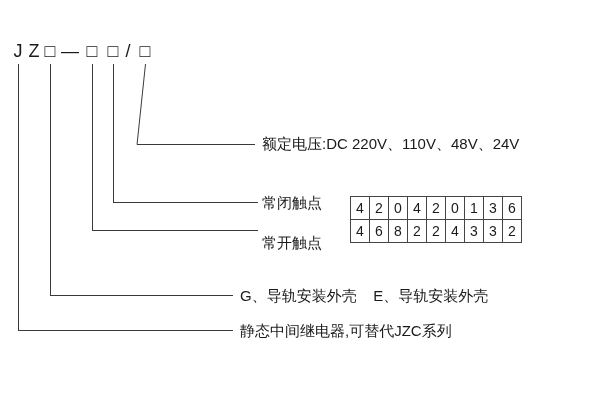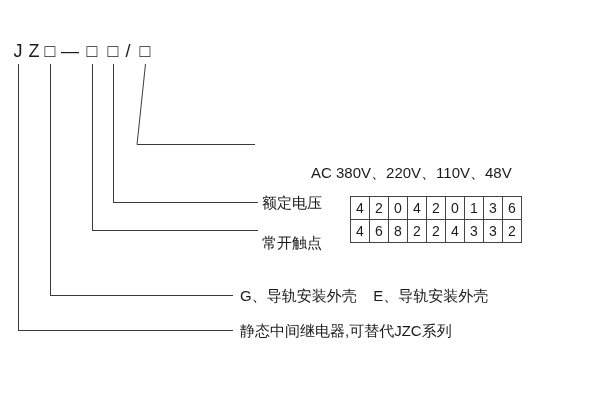--- a/index.html
+++ b/index.html
@@ -76,22 +76,22 @@
   <div class="vl" style="left:92px;  top:64px; height:167px;"></div>
   <div class="vl" style="left:113px; top:64px; height:139px;"></div>
   <div class="slant" style="left:145px; top:64px;"></div>
 
   <div class="hl" style="left:137px; top:144px; width:118px;"></div>
   <div class="hl" style="left:113px; top:202px; width:145px;"></div>
   <div class="hl" style="left:92px;  top:230px; width:166px;"></div>
   <div class="hl" style="left:50px;  top:295px; width:183px;"></div>
   <div class="hl" style="left:18px;  top:330px; width:215px;"></div>
 
-  <div class="lbl" style="left:311px; top:164px;">AC 380V、220V、110V、48V</div>
-  <div class="lbl" style="left:262px; top:194px;">额定电压</div>
+  <div class="lbl" style="left:262px; top:135px;">额定电压:DC 220V、110V、48V、24V</div>
+  <div class="lbl" style="left:262px; top:194px;">常闭触点</div>
   <div class="lbl" style="left:262px; top:234px;">常开触点</div>
   <div class="lbl" style="left:240px; top:287px;">G、导轨安装外壳    E、导轨安装外壳</div>
   <div class="lbl" style="left:240px; top:322px;">静态中间继电器,可替代JZC系列</div>
 
   <div class="ctable">
     <div class="cell">4</div>
     <div class="cell">2</div>
     <div class="cell">0</div>
     <div class="cell">4</div>
     <div class="cell">2</div>

